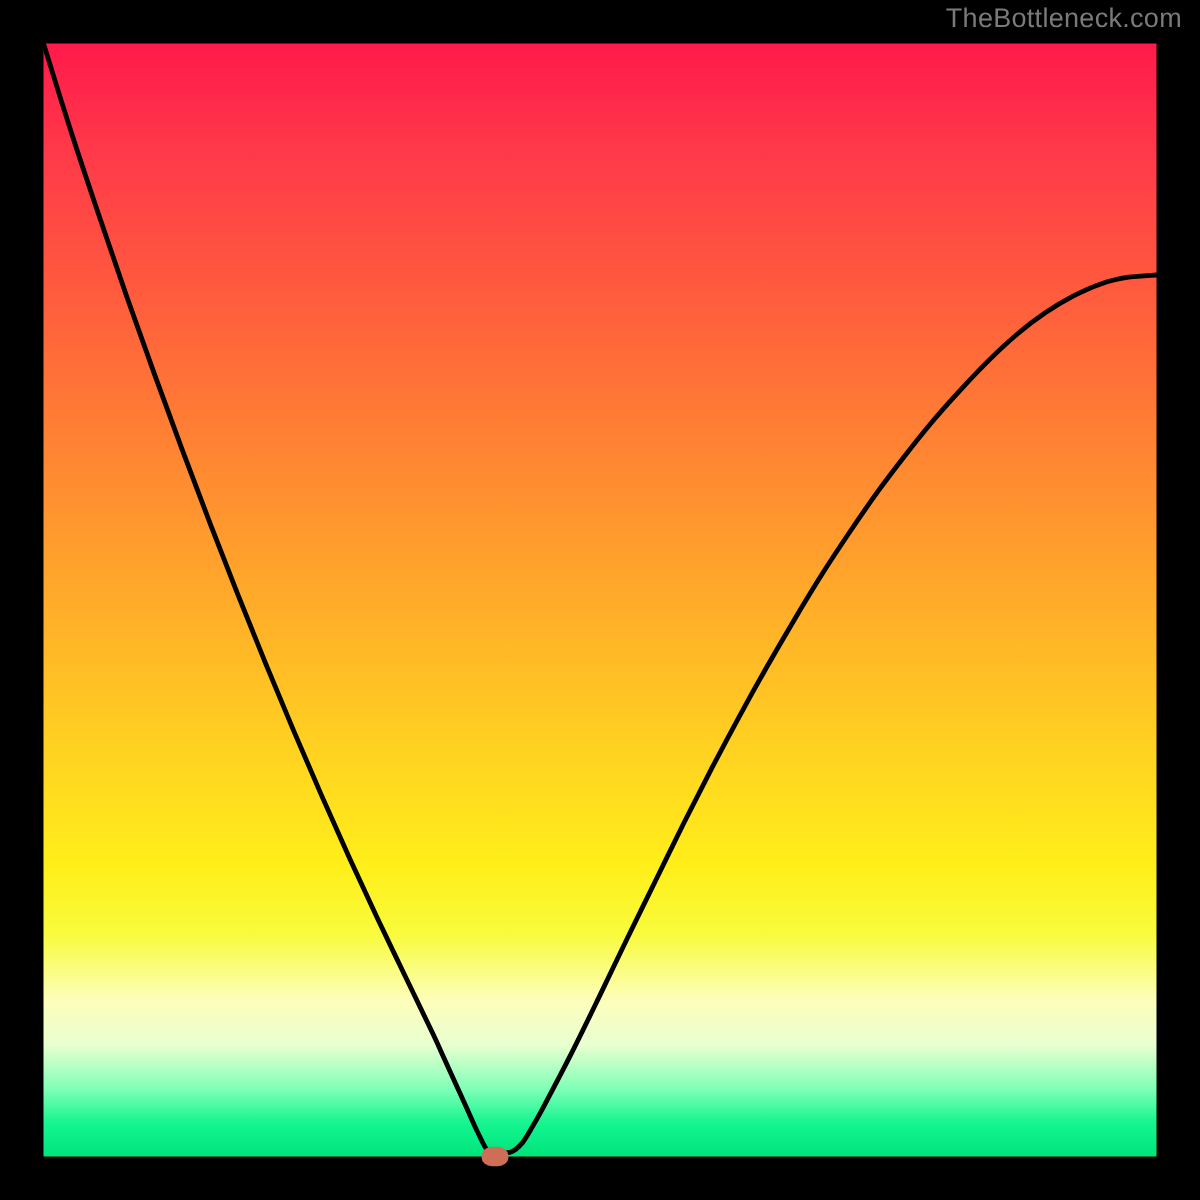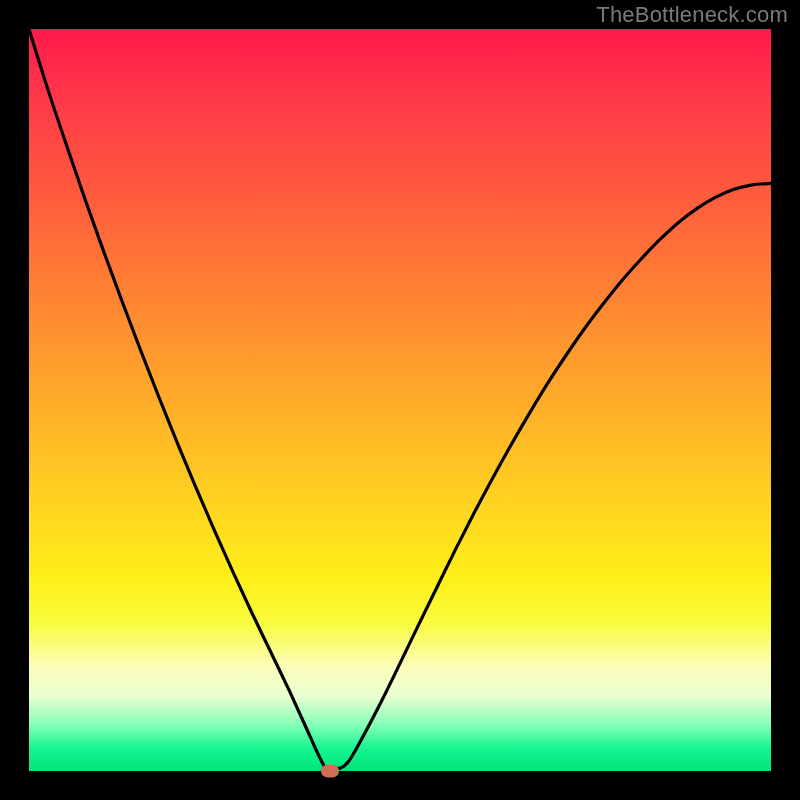--- a/index.html
+++ b/index.html
@@ -17,21 +17,21 @@
     top: 0;
     width: 800px;
     height: 800px;
     background: #000;
   }
   .watermark {
     position: absolute;
     top: 2px;
     right: 12px;
     color: #7a7a7a;
-    font-size: 22px;
+    font-size: 18px;
     letter-spacing: 0.2px;
     font-weight: 400;
   }
   .plot {
     position: absolute;
     left: 29px;
     top: 29px;
     width: 742px;
     height: 742px;
     

